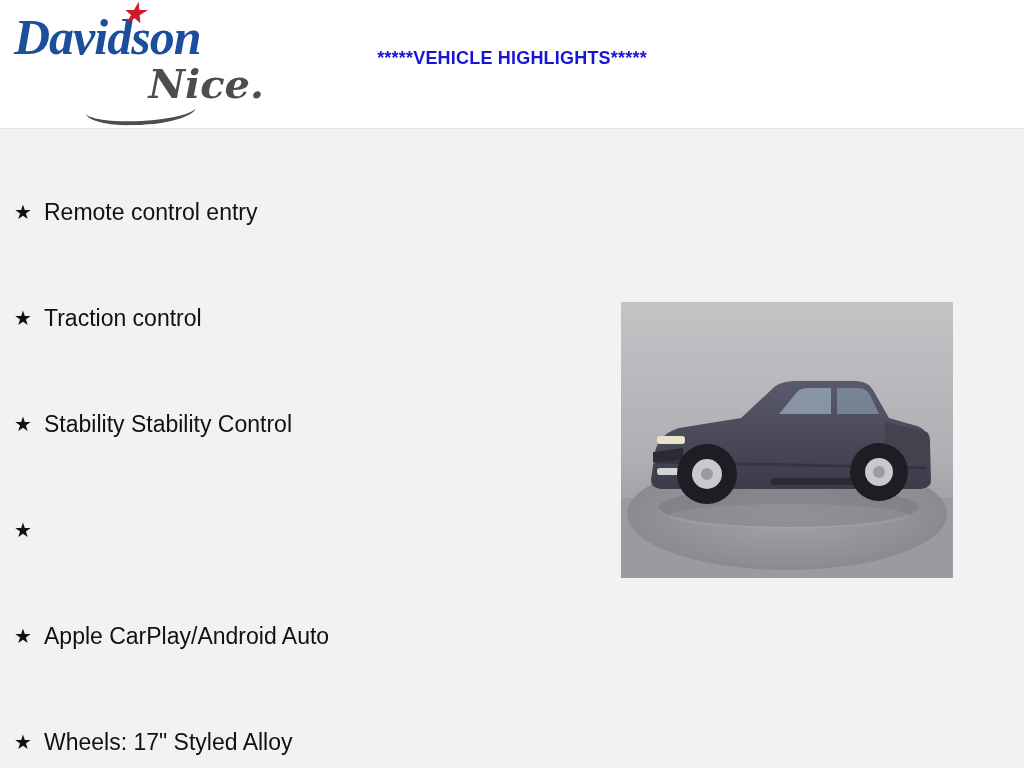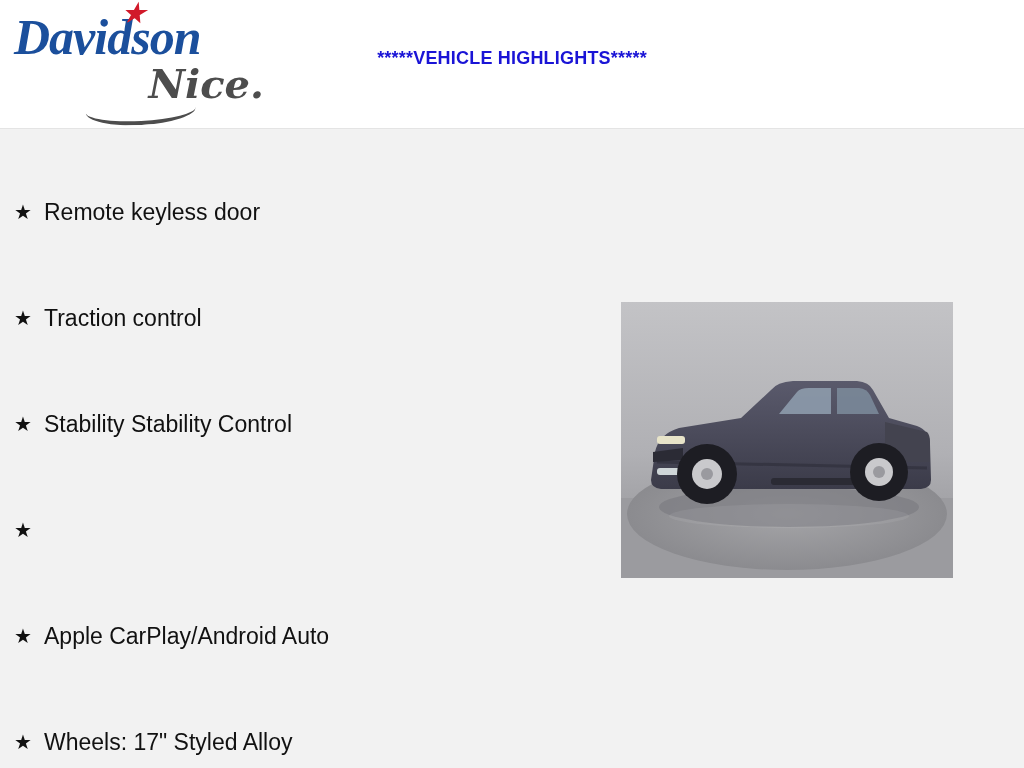--- a/index.html
+++ b/index.html
@@ -150,21 +150,21 @@
     </div>
 
   </div>
 
   <div class="content">
 
     <div class="features">
 
       <div class="feature-row">
         <span class="bullet-star">★</span>
-        <span class="feature-label">Remote keyless door</span>
+        <span class="feature-label">Remote control entry</span>
       </div>
 
       <div class="feature-row">
         <span class="bullet-star">★</span>
         <span class="feature-label">Traction control</span>
       </div>
 
       <div class="feature-row">
         <span class="bullet-star">★</span>
         <span class="feature-label">Stability Stability Control</span>

